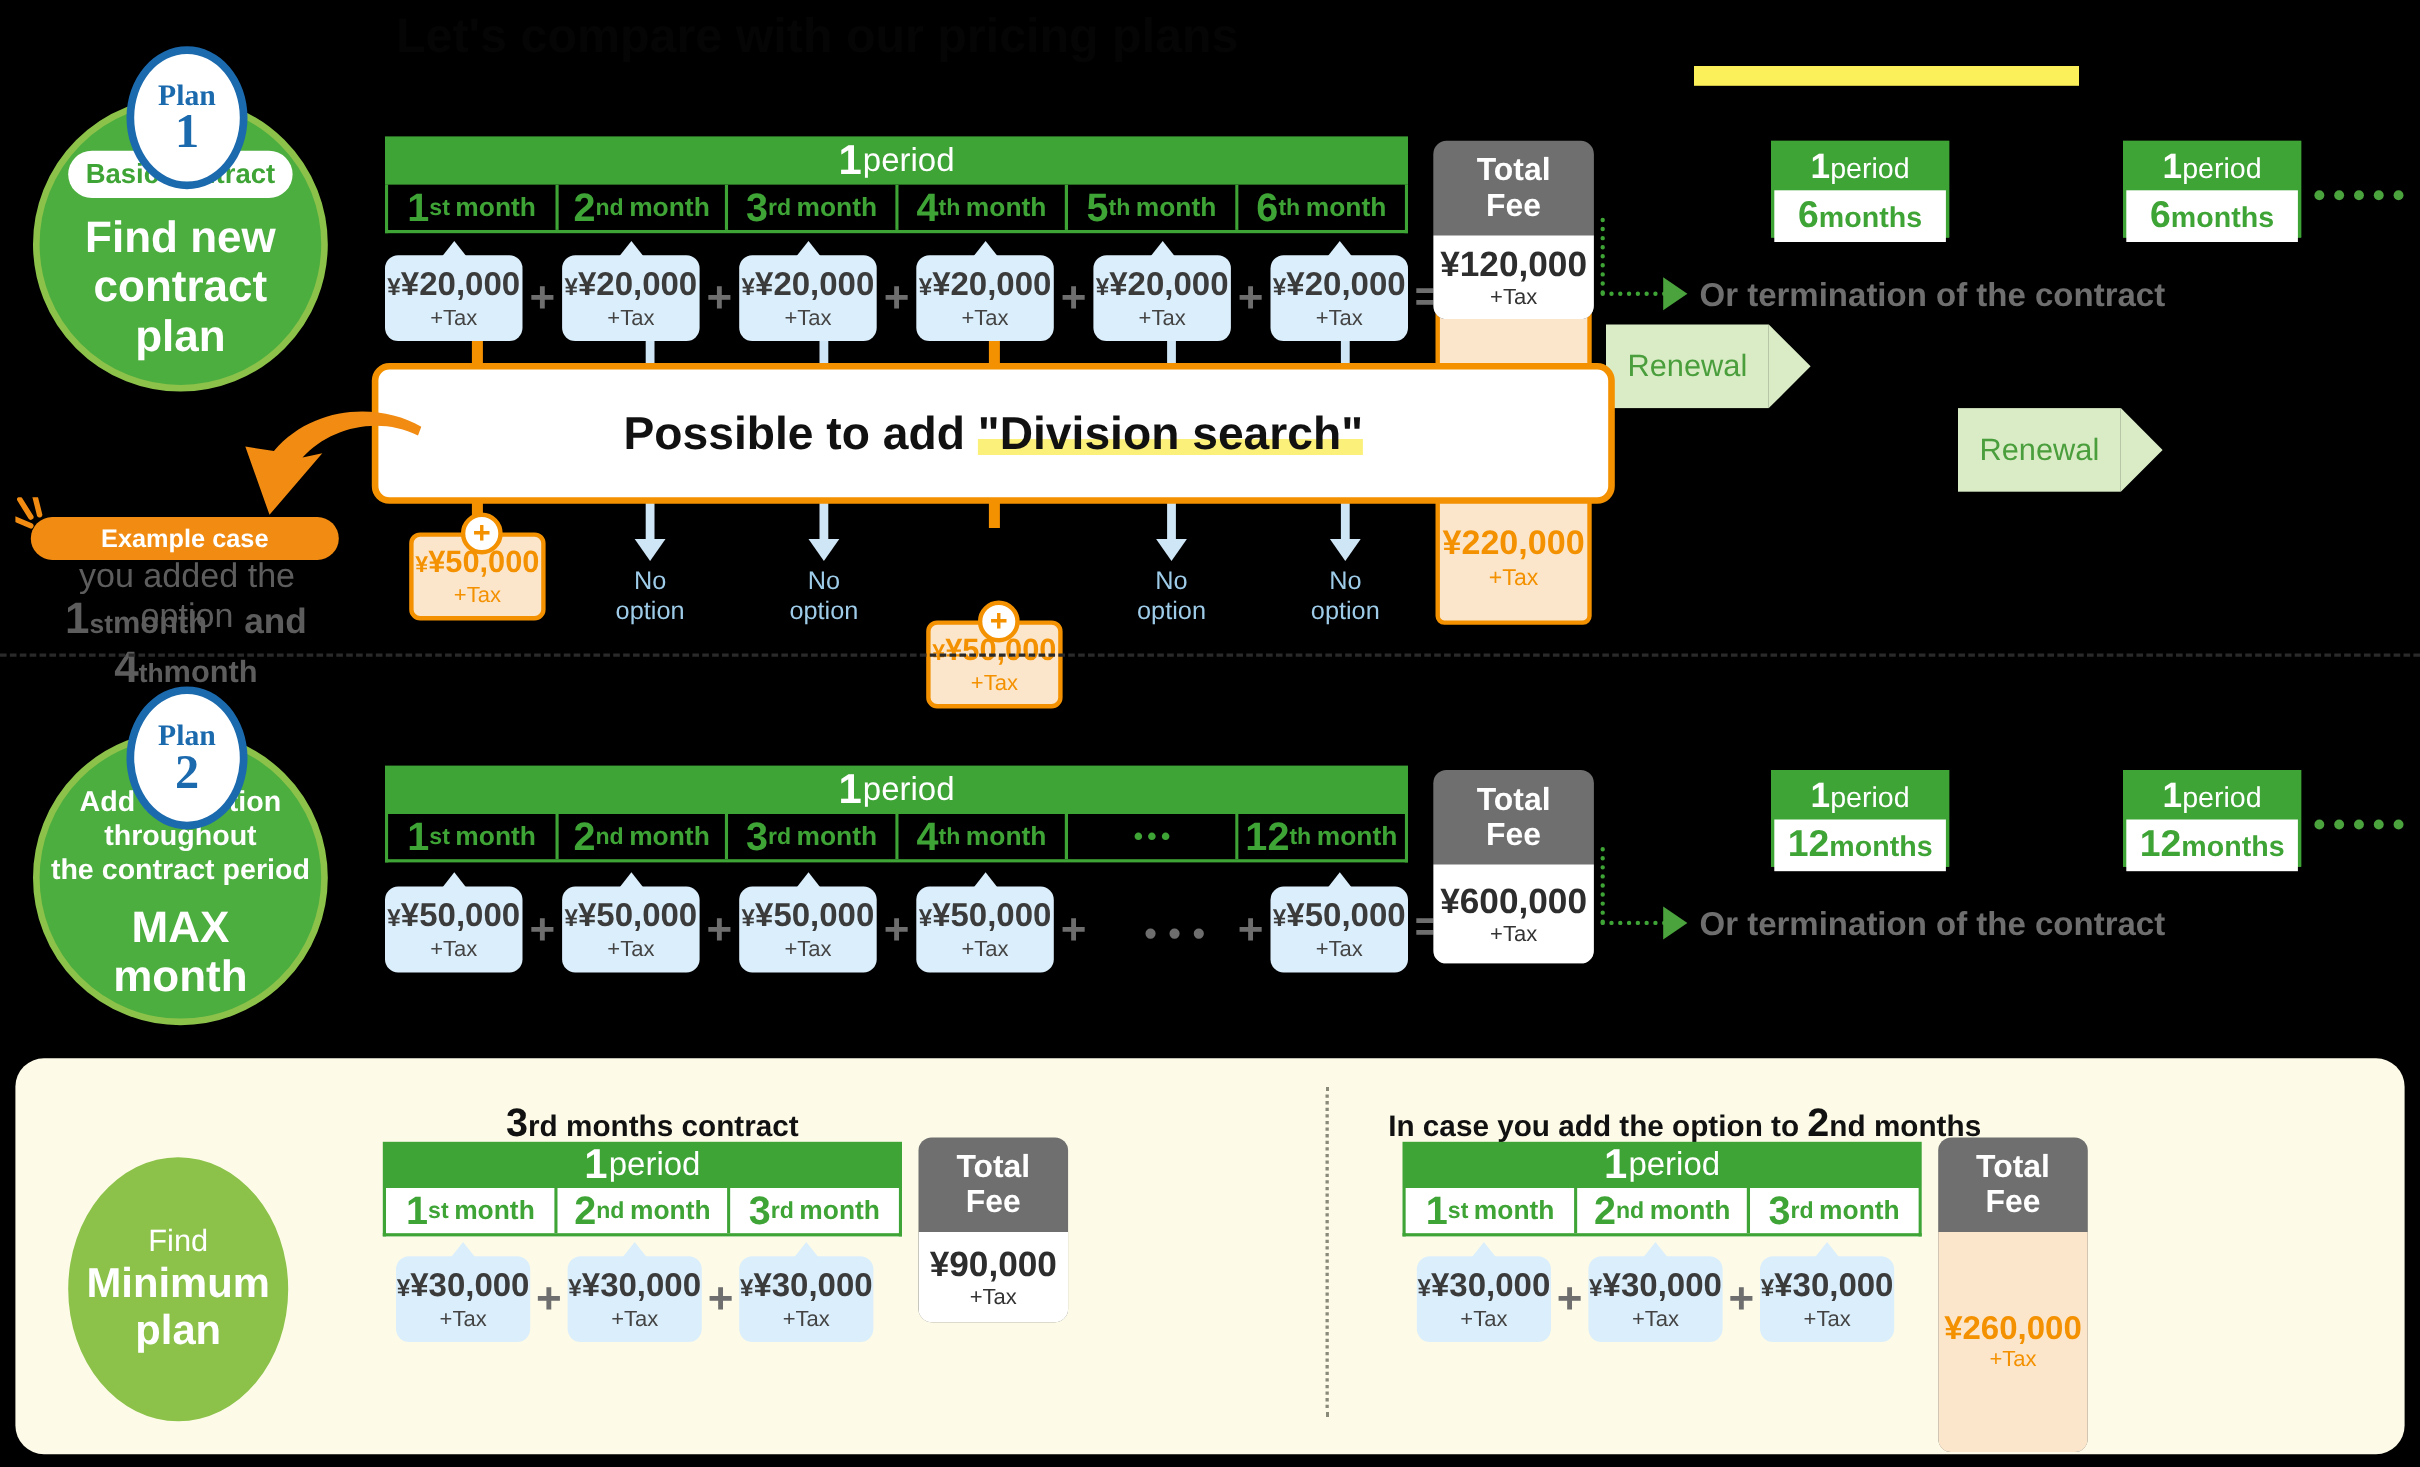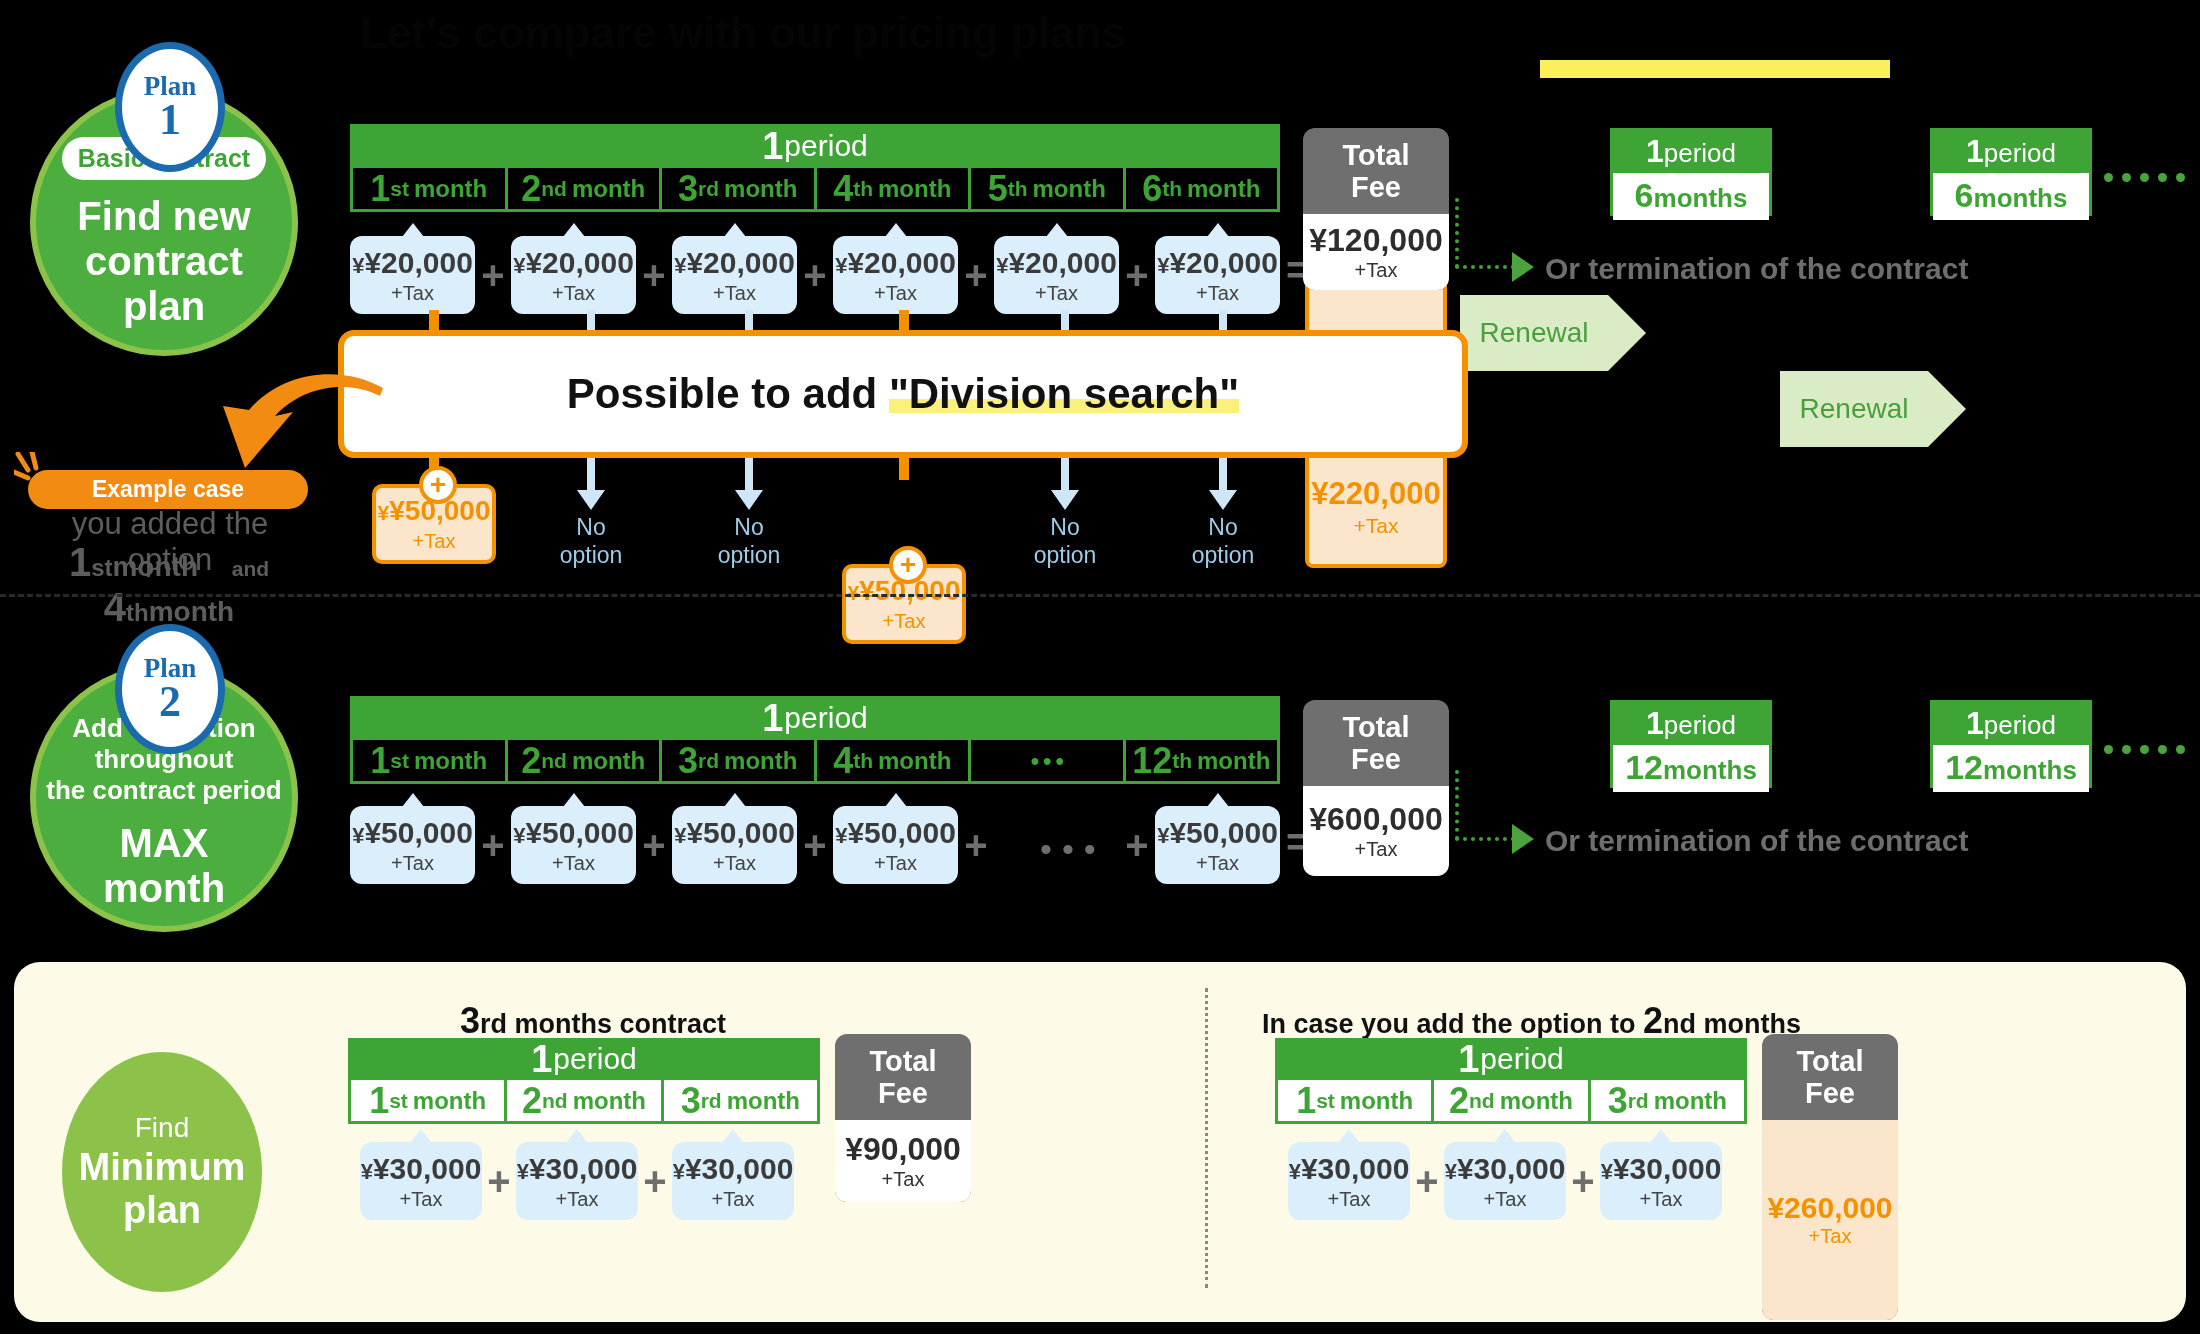--- a/index.html
+++ b/index.html
@@ -109,21 +109,21 @@
   .callout .l2{font-size:40px;font-weight:800;color:#111;white-space:nowrap;margin-top:4px;}
   .hl{background:linear-gradient(transparent 62%,#fbf07a 62%,#fbf07a 92%,transparent 92%);}
   .org{color:#f49100;}
 
   
   .excase{background:#f18b12;color:#fff;border-radius:20px;text-align:center;
     font-size:23px;font-weight:700;padding:6px 0;}
   .exl1{color:#5d5d5d;font-size:31px;font-weight:400;}
   .exl2{color:#5d5d5d;font-size:28px;font-weight:700;}
   .exl2 b{font-size:40px;font-weight:800;}
-  .exl2 .and{font-size:21px;font-weight:600;margin-left:26px;}
+  .exl2 .and{font-size:32px;font-weight:600;margin-left:26px;}
 
   
   .panel{background:#fdfbe8;border-radius:26px;box-sizing:border-box;}
   .panel-title{color:#111;font-size:27px;font-weight:800;}
   .panel-title b{font-size:36px;}
   .vdot{border-left:3px dotted #8a8a7a;}
 
   
   .title{color:#050505;font-size:44px;font-weight:800;white-space:nowrap;}
   .titlebar{background:#fbef5a;}
@@ -184,21 +184,21 @@
       </div>
   </div>
 </div>
 
 <div class="abs" style="left:1305px;top:238px;width:142px;height:330px;background:#fbe6cb;border:4px solid #f49100;border-radius:8px;box-sizing:border-box;
      display:flex;flex-direction:column;align-items:center;justify-content:flex-end;padding-bottom:26px;">
   <div class="amt" style="color:#f49100;font-size:31px;font-weight:800;"><span>¥220,000</span></div>
   <div style="color:#f49100;font-size:21px;margin-top:2px;">+Tax</div>
 </div>
 
-<div class="abs" style="left:350px;top:232px;width:930px;height:82px;display:flex;align-items:flex-end;">
+<div class="abs" style="left:350px;top:232px;width:930px;height:82px;display:flex;align-items:flex-start;">
   <div class="bubble" style="width:125px;height:78px;">
       <div class="amt"><span class="yen">¥</span><span>¥20,000</span></div>
       <div class="tax">+Tax</div>
     </div>
   <div class="plus" style="width:36px;height:78px;">+</div>
   <div class="bubble" style="width:125px;height:78px;">
       <div class="amt"><span class="yen">¥</span><span>¥20,000</span></div>
       <div class="tax">+Tax</div>
     </div>
   <div class="plus" style="width:36px;height:78px;">+</div>

